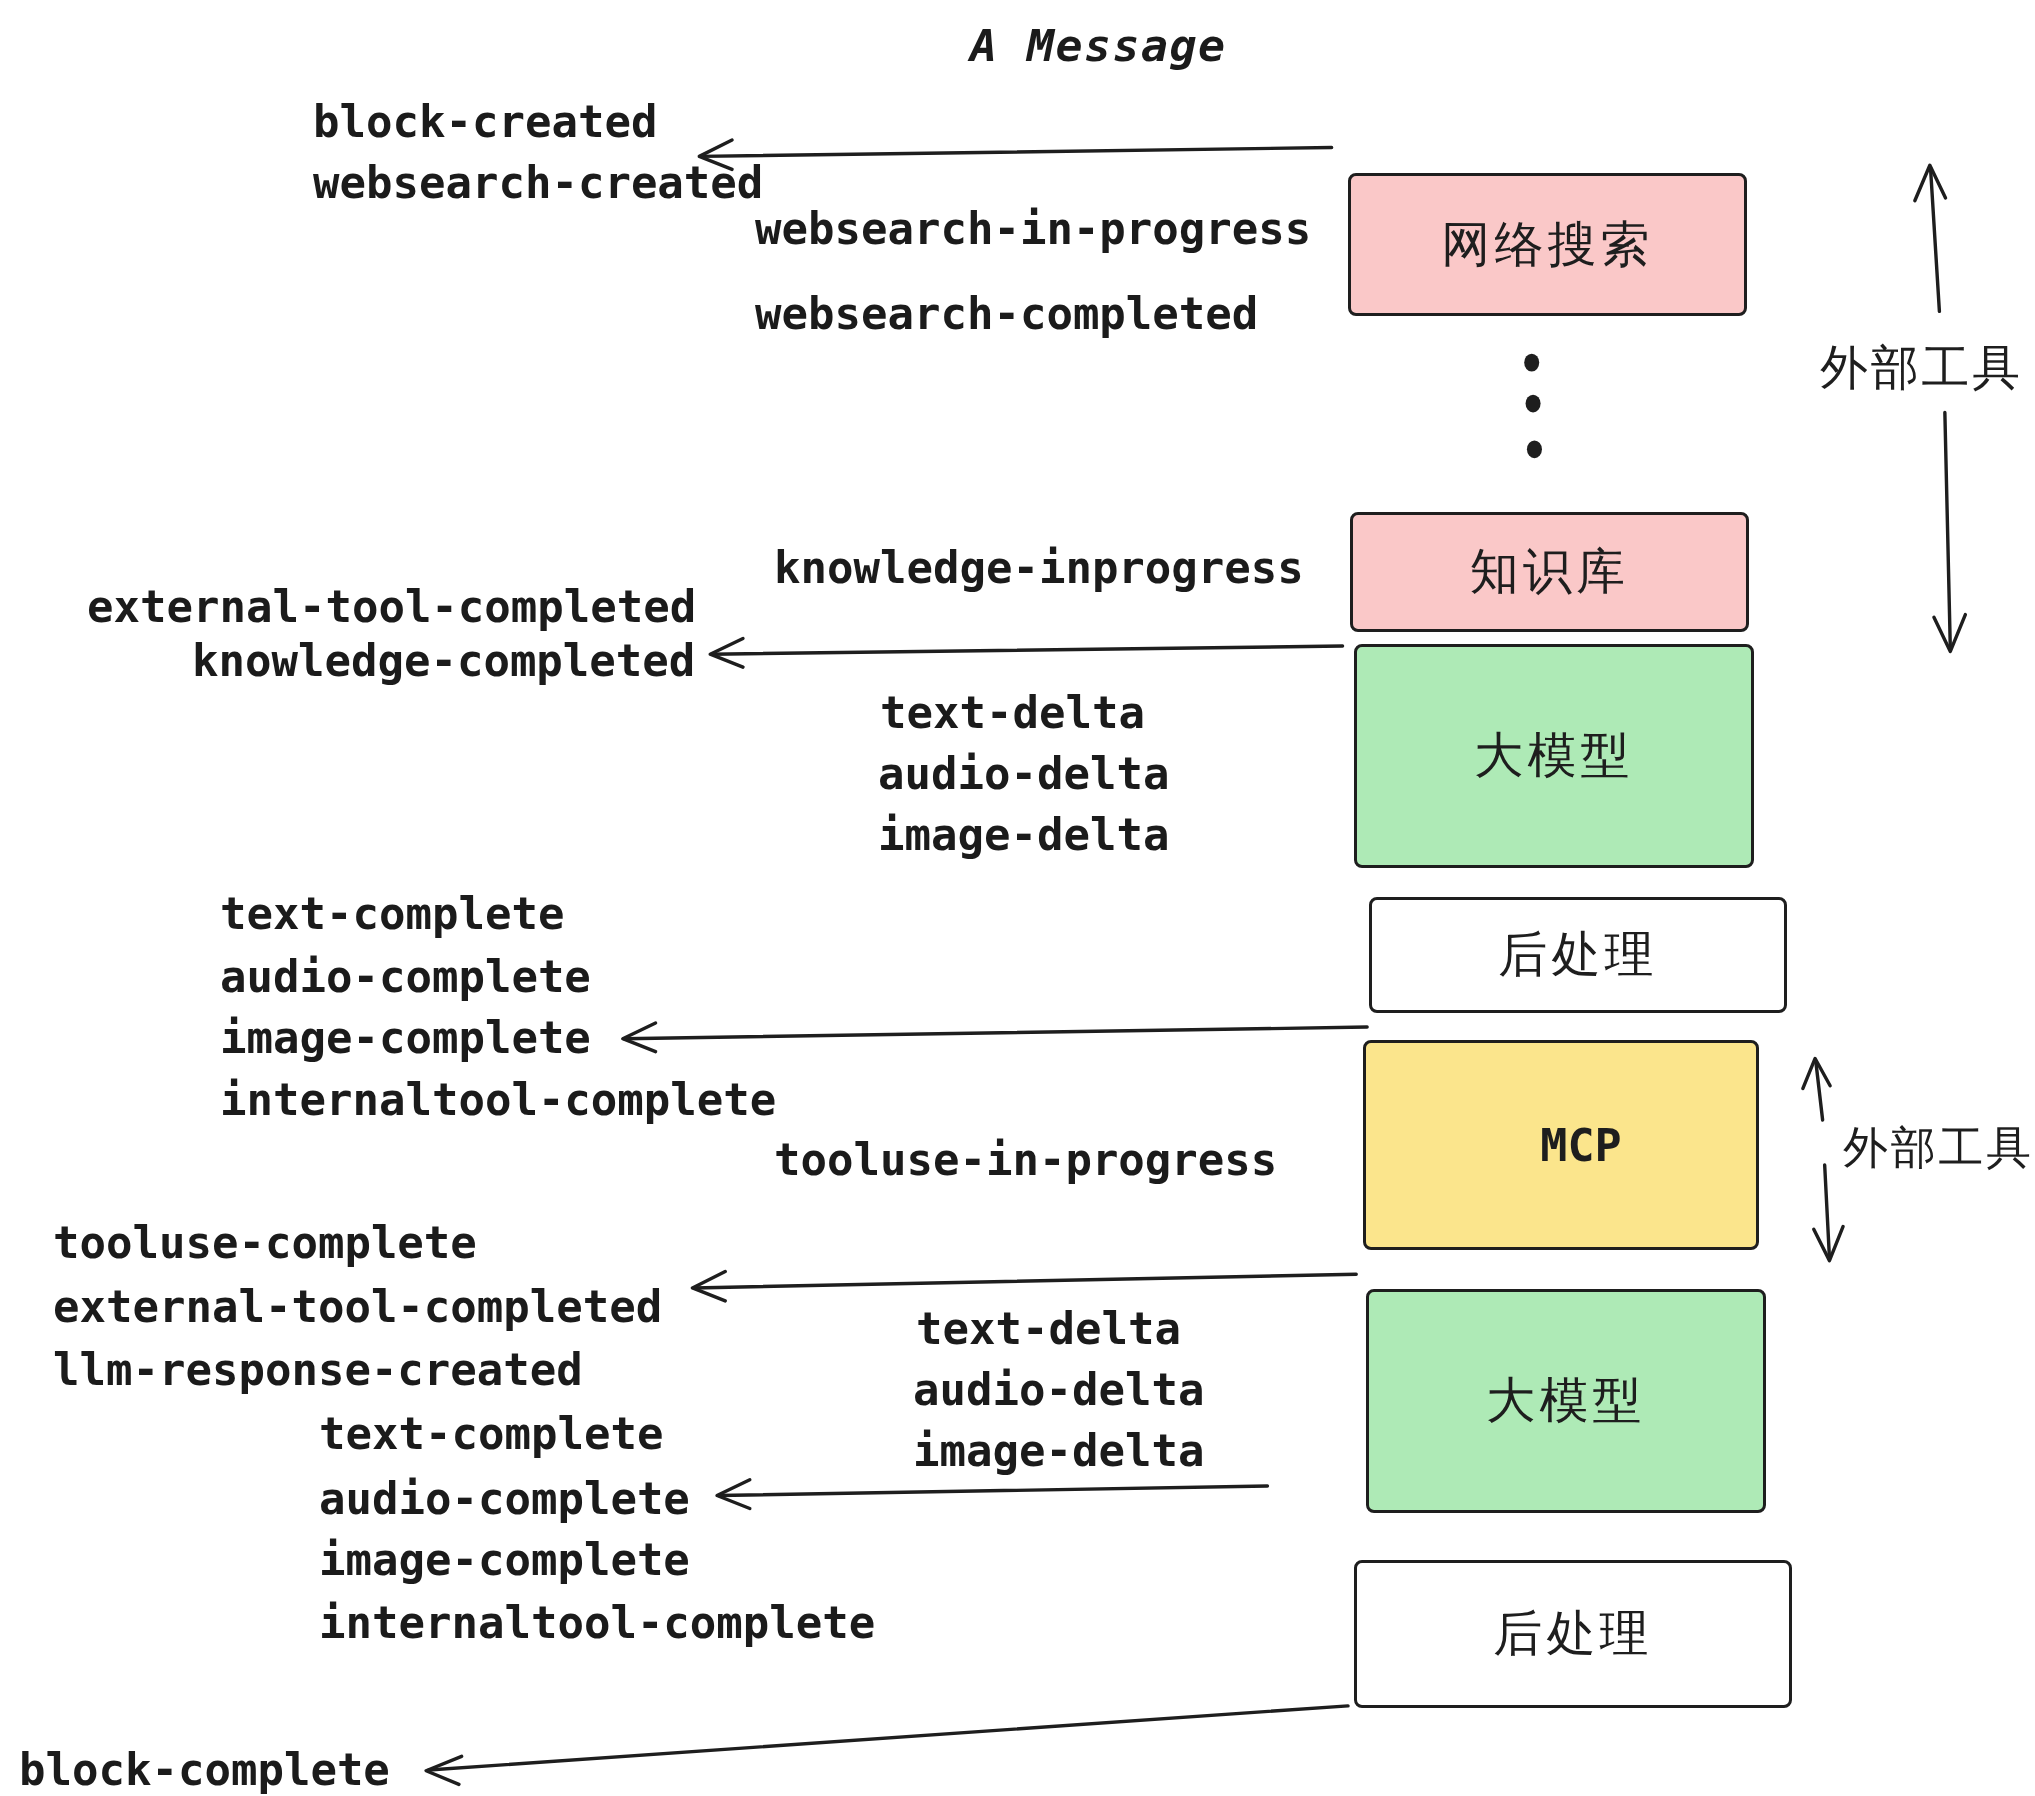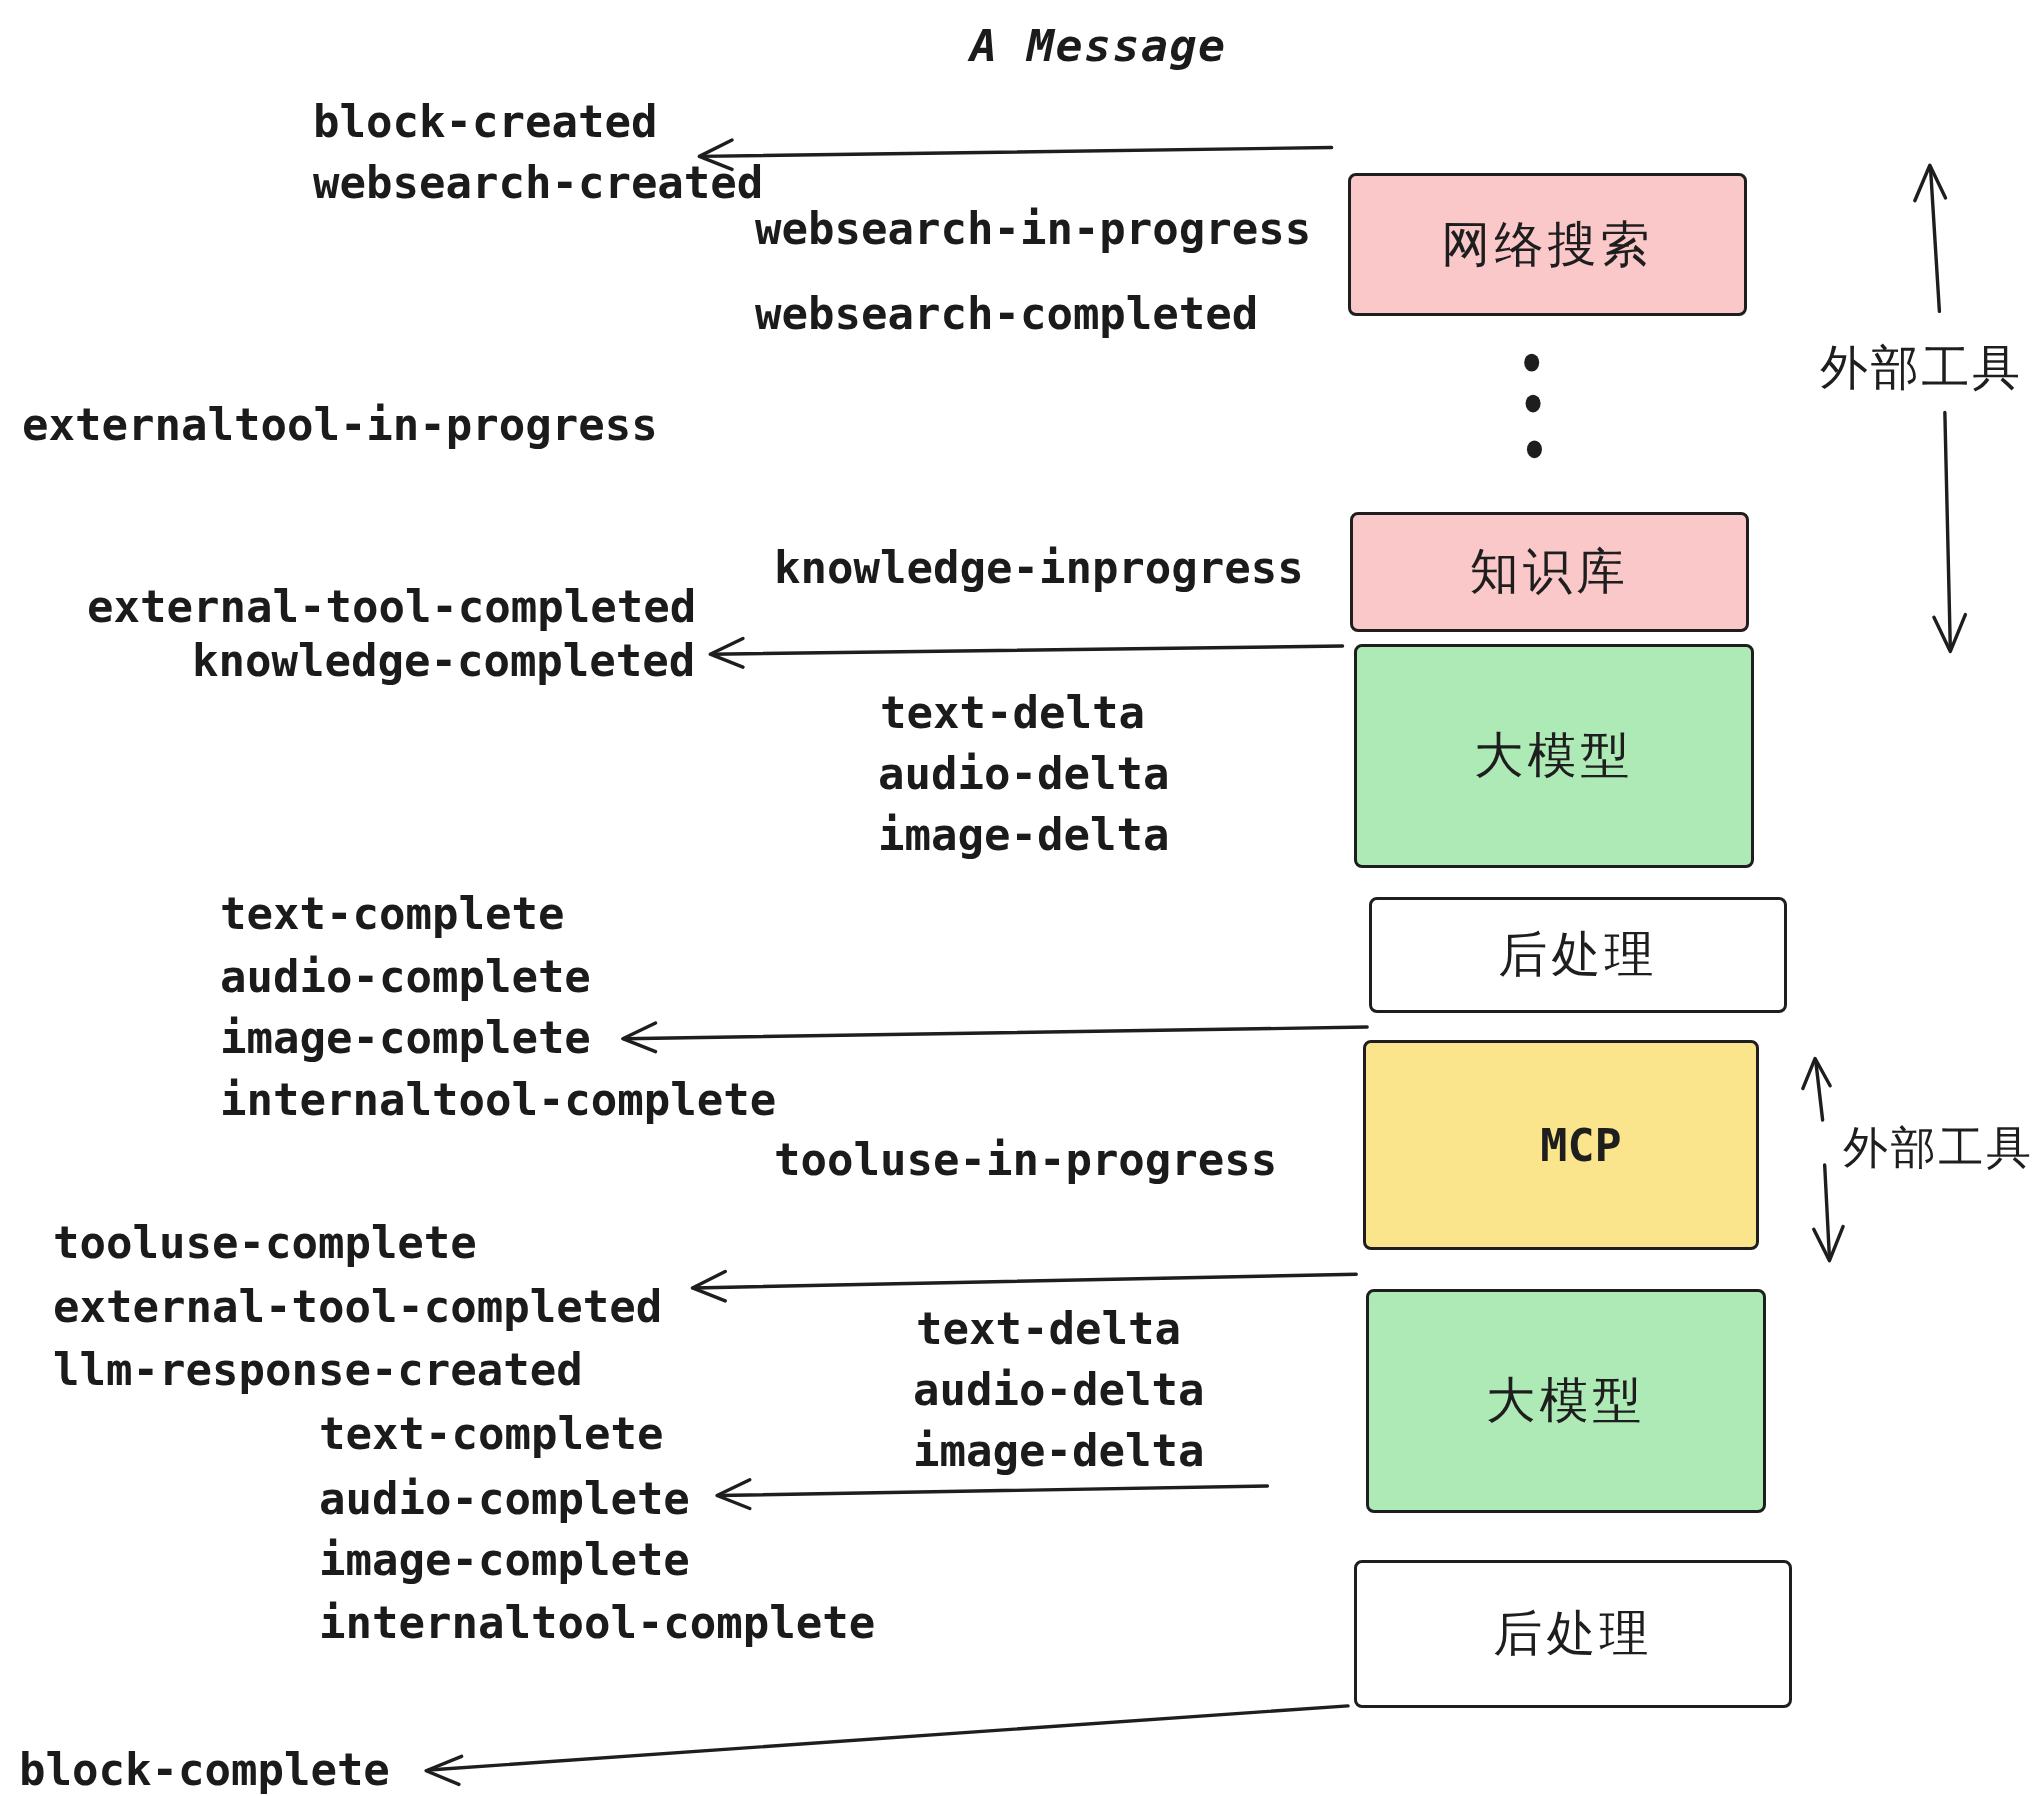--- a/index.html
+++ b/index.html
@@ -64,21 +64,20 @@
 <body>
 
 <div id="canvas">
 
   <div class="title" style="left:970px;top:19px">A Message</div>
 
   <div class="ev" style="left:313px;top:100px">block-created</div>
   <div class="ev" style="left:313px;top:161px">websearch-created</div>
   <div class="ev" style="left:755px;top:207px">websearch-in-progress</div>
   <div class="ev" style="left:755px;top:292px">websearch-completed</div>
-  <div class="ev" style="left:22px;top:403px">externaltool-in-progress</div>
   <div class="ev" style="left:774px;top:546px">knowledge-inprogress</div>
   <div class="ev" style="left:87px;top:585px">external-tool-completed</div>
   <div class="ev" style="left:192px;top:639px">knowledge-completed</div>
   <div class="ev" style="left:880px;top:691px">text-delta</div>
   <div class="ev" style="left:878px;top:752px">audio-delta</div>
   <div class="ev" style="left:878px;top:813px">image-delta</div>
   <div class="ev" style="left:220px;top:892px">text-complete</div>
   <div class="ev" style="left:220px;top:955px">audio-complete</div>
   <div class="ev" style="left:220px;top:1016px">image-complete</div>
   <div class="ev" style="left:220px;top:1078px">internaltool-complete</div>

